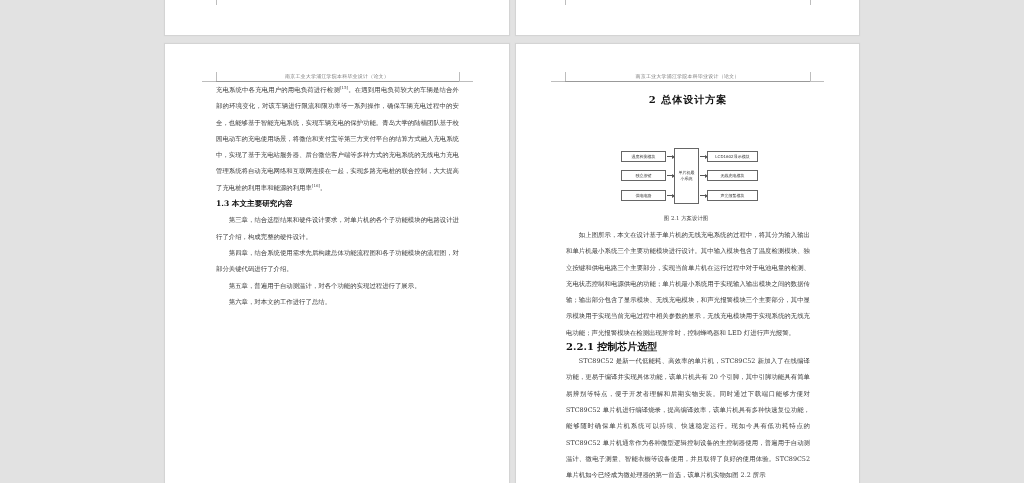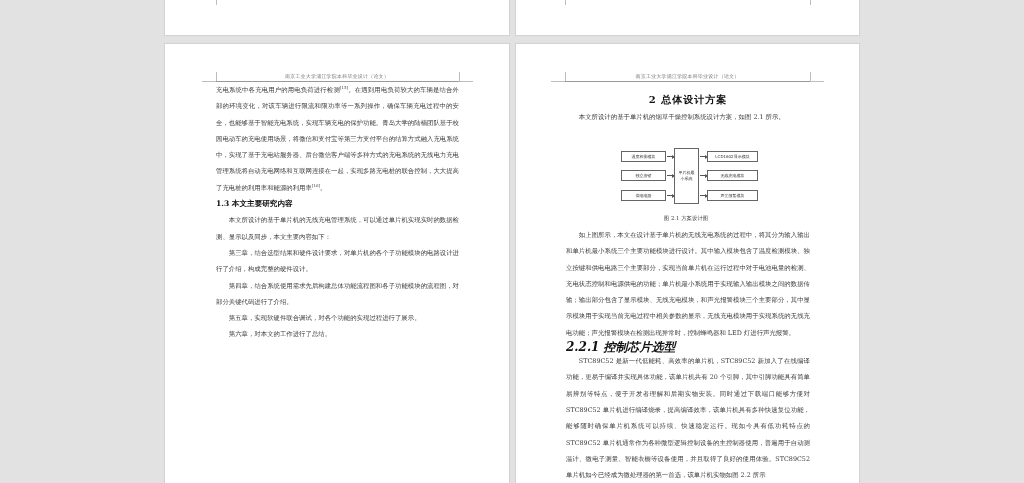--- a/index.html
+++ b/index.html
@@ -21,21 +21,21 @@
   }
   .header-rule { position: absolute; height: 1px; background: #999; top: 37px; }
   .body-text {
     position: absolute; left: 51px; width: 243px;
     font-size: 6.4px; line-height: 16.3px; color: #3a3a3a;
     text-align: justify; text-justify: inter-character;
   }
   .body-text p { margin: 0; }
   .indent { text-indent: 2em; }
   .h2 { font-weight: bold; font-size: 7.6px; color: #111; margin: 0; }
-  .h3 { font-weight: bold; font-size: 12px; color: #111; margin: 0; font-style: italic; }
+  .h3 { font-weight: bold; font-size: 10px; color: #111; margin: 0; }
   .chapter-title {
     font-weight: bold; font-size: 10px; color: #111; text-align: center;
     letter-spacing: 1px; margin: 0;
   }
   sup { font-size: 4px; vertical-align: super; line-height: 0; }
   .dbox {
     position: absolute; border: 1px solid #666; background: #fff;
     font-size: 4px; color: #333; display: flex; align-items: center; justify-content: center;
     box-sizing: border-box; text-align: center; line-height: 6px;
     font-family: "DejaVu Sans", sans-serif;
@@ -62,39 +62,37 @@
   <div class="header-text">南京工业大学浦江学院本科毕业设计（论文）</div>
   <div class="corner-v" style="left:51px; top:28px; height:9px;"></div>
   <div class="corner-h" style="left:37px; top:37px; width:14px;"></div>
   <div class="header-rule" style="left:51px; width:243px;"></div>
   <div class="corner-v" style="left:294px; top:28px; height:9px;"></div>
   <div class="corner-h" style="left:294px; top:37px; width:14px;"></div>
 
   <div class="body-text" style="top:38px;">
     <p><span>充电系统中各充电用户的用电负荷进行检测</span><sup>[15]</sup><span>。在遇到用电负荷较大的车辆是结合外部的环境变化，对该车辆进行限流和限功率等一系列操作，确保车辆充电过程中的安全，也能够基于智能充电系统，实现车辆充电的保护功能。青岛大学的陆楠团队基于校园电动车的充电使用场景，将微信和支付宝等第三方支付平台的结算方式融入充电系统中，实现了基于充电站服务器、后台微信客户端等多种方式的充电系统的无线电力充电管理系统将自动充电网络和互联网连接在一起，实现多路充电桩的联合控制，大大提高了充电桩的利用率和能源的利用率</span><sup>[16]</sup><span>。</span></p>
     <p class="h2">1.3 本文主要研究内容</p>
-    <p class="indent">本文所设计的基于单片机的无线充电管理系统，可以通过单片机实现实时的数据检测、显示以及同步，本文主要内容如下：</p>
     <p class="indent">第三章，结合选型结果和硬件设计要求，对单片机的各个子功能模块的电路设计进行了介绍，构成完整的硬件设计。</p>
     <p class="indent">第四章，结合系统使用需求先后构建总体功能流程图和各子功能模块的流程图，对部分关键代码进行了介绍。</p>
-    <p class="indent">第五章，实现软硬件联合调试，对各个功能的实现过程进行了展示。</p>
+    <p class="indent">第五章，普遍用于自动测温计，对各个功能的实现过程进行了展示。</p>
     <p class="indent">第六章，对本文的工作进行了总结。</p>
   </div>
 </div>
 
 <div class="page" style="left:516px; top:44px; width:343px; height:460px;">
   <div class="header-text">南京工业大学浦江学院本科毕业设计（论文）</div>
   <div class="corner-v" style="left:49px; top:28px; height:9px;"></div>
   <div class="corner-h" style="left:35px; top:37px; width:14px;"></div>
   <div class="header-rule" style="left:49px; width:245px;"></div>
   <div class="corner-v" style="left:294px; top:28px; height:9px;"></div>
   <div class="corner-h" style="left:294px; top:37px; width:14px;"></div>
 
   <div class="body-text" style="top:46px; left:50px; width:244px;">
     <p class="chapter-title" style="line-height:20px;text-align:center;">2  总体设计方案</p>
-    <p class="indent" style="line-height:14px;">本文所设计的基于单片机的烟草干燥控制系统设计方案，如图 2.1 所示。</p>
   </div>
 
   <div>
     <div class="dbox" style="left:105px; top:107px; width:45px; height:11px;">温度检测模块</div>
     <div class="dbox" style="left:105px; top:126px; width:45px; height:11px;">独立按键</div>
     <div class="dbox" style="left:105px; top:146px; width:45px; height:11px;">供电电路</div>
 
     <div class="arrow" style="left:151px; top:112px; width:7px;"></div>
     <div class="arrow" style="left:151px; top:131px; width:7px;"></div>
     <div class="arrow" style="left:151px; top:151px; width:7px;"></div>

